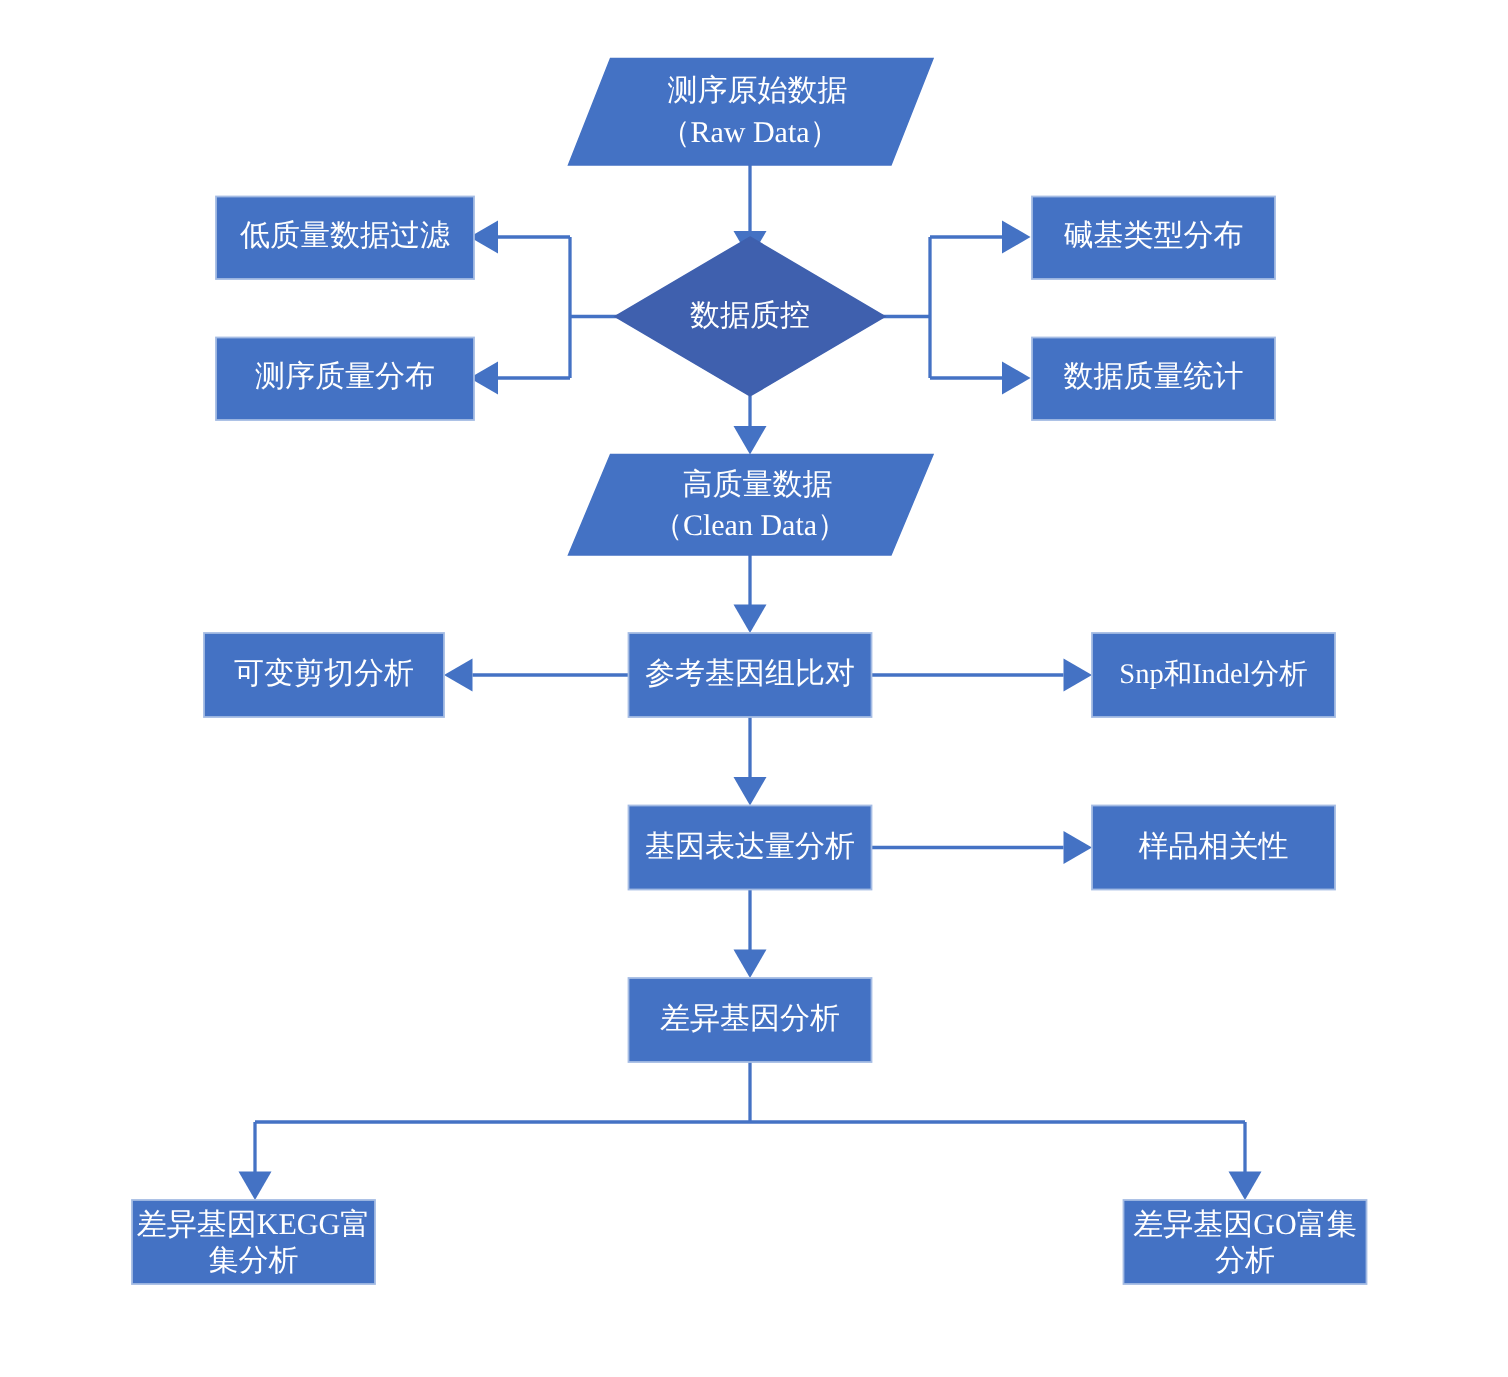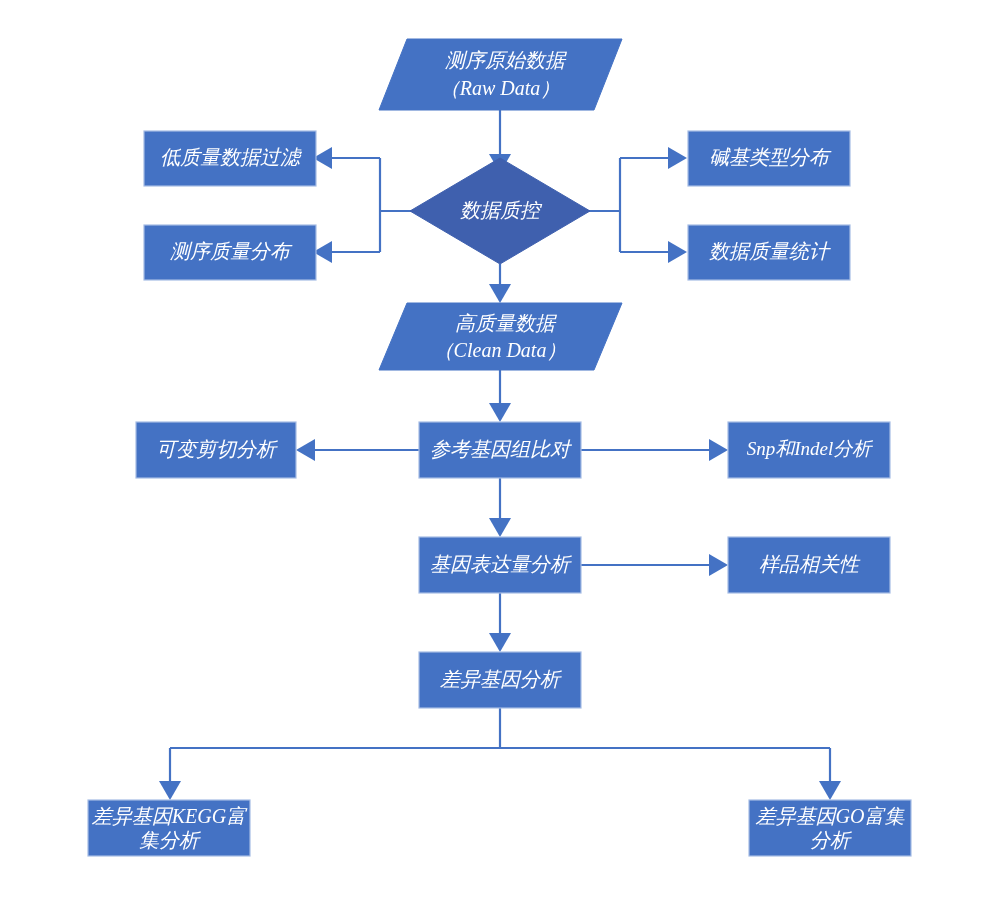--- a/index.html
+++ b/index.html
@@ -10,21 +10,20 @@
   body {
     width: 1005px;
     height: 918px;
     font-family: "Liberation Serif", "DejaVu Serif", serif;
     overflow: hidden;
   }
   #flow-root {
     position: relative;
     width: 882px;
     height: 918px;
-    font-style: italic;
   }
   svg.flow-canvas {
     display: block;
     width: 1005px;
     height: 918px;
   }
   .node-shape {
     fill: #4472C4;
     stroke: #A5BCE4;
     stroke-width: 1.2;

